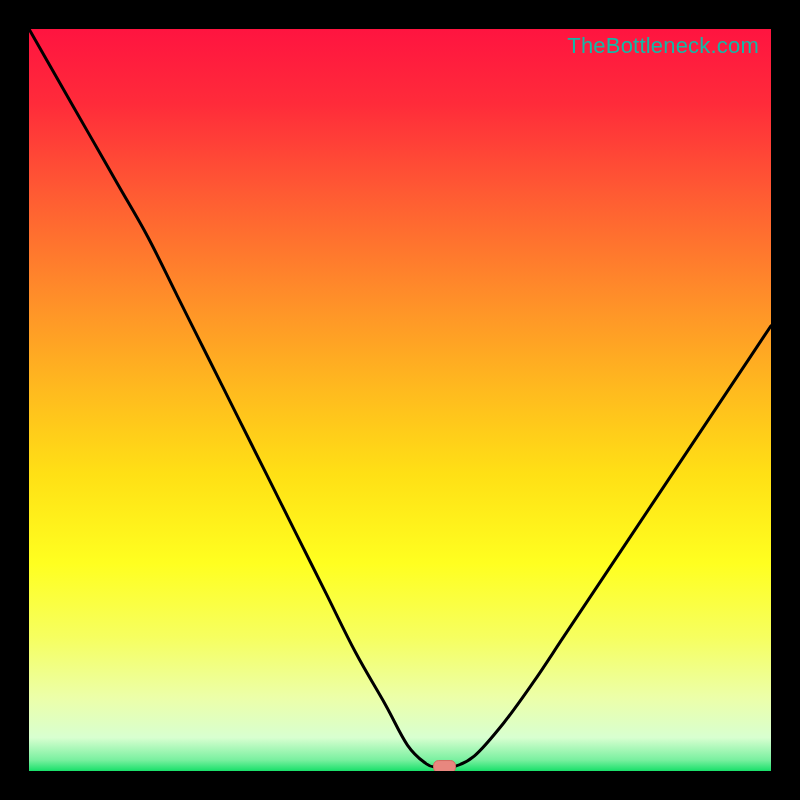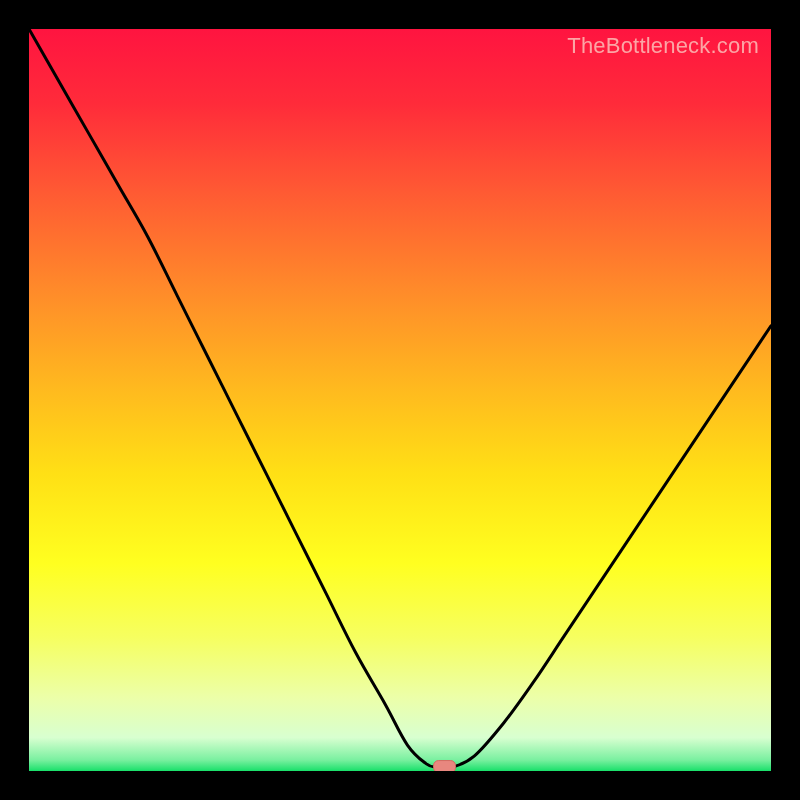--- a/index.html
+++ b/index.html
@@ -23,21 +23,21 @@
     position: absolute;
     left: 0;
     top: 0;
     width: 742px;
     height: 742px;
   }
   .watermark {
     position: absolute;
     top: 4px;
     right: 12px;
-    color: #fca5a5;
+    color: #14b8a6;
     font-size: 22px;
     font-weight: 500;
     letter-spacing: 0.2px;
     user-select: none;
   }
 </style>
 </head>
 <body>
 
 <div class="frame">

